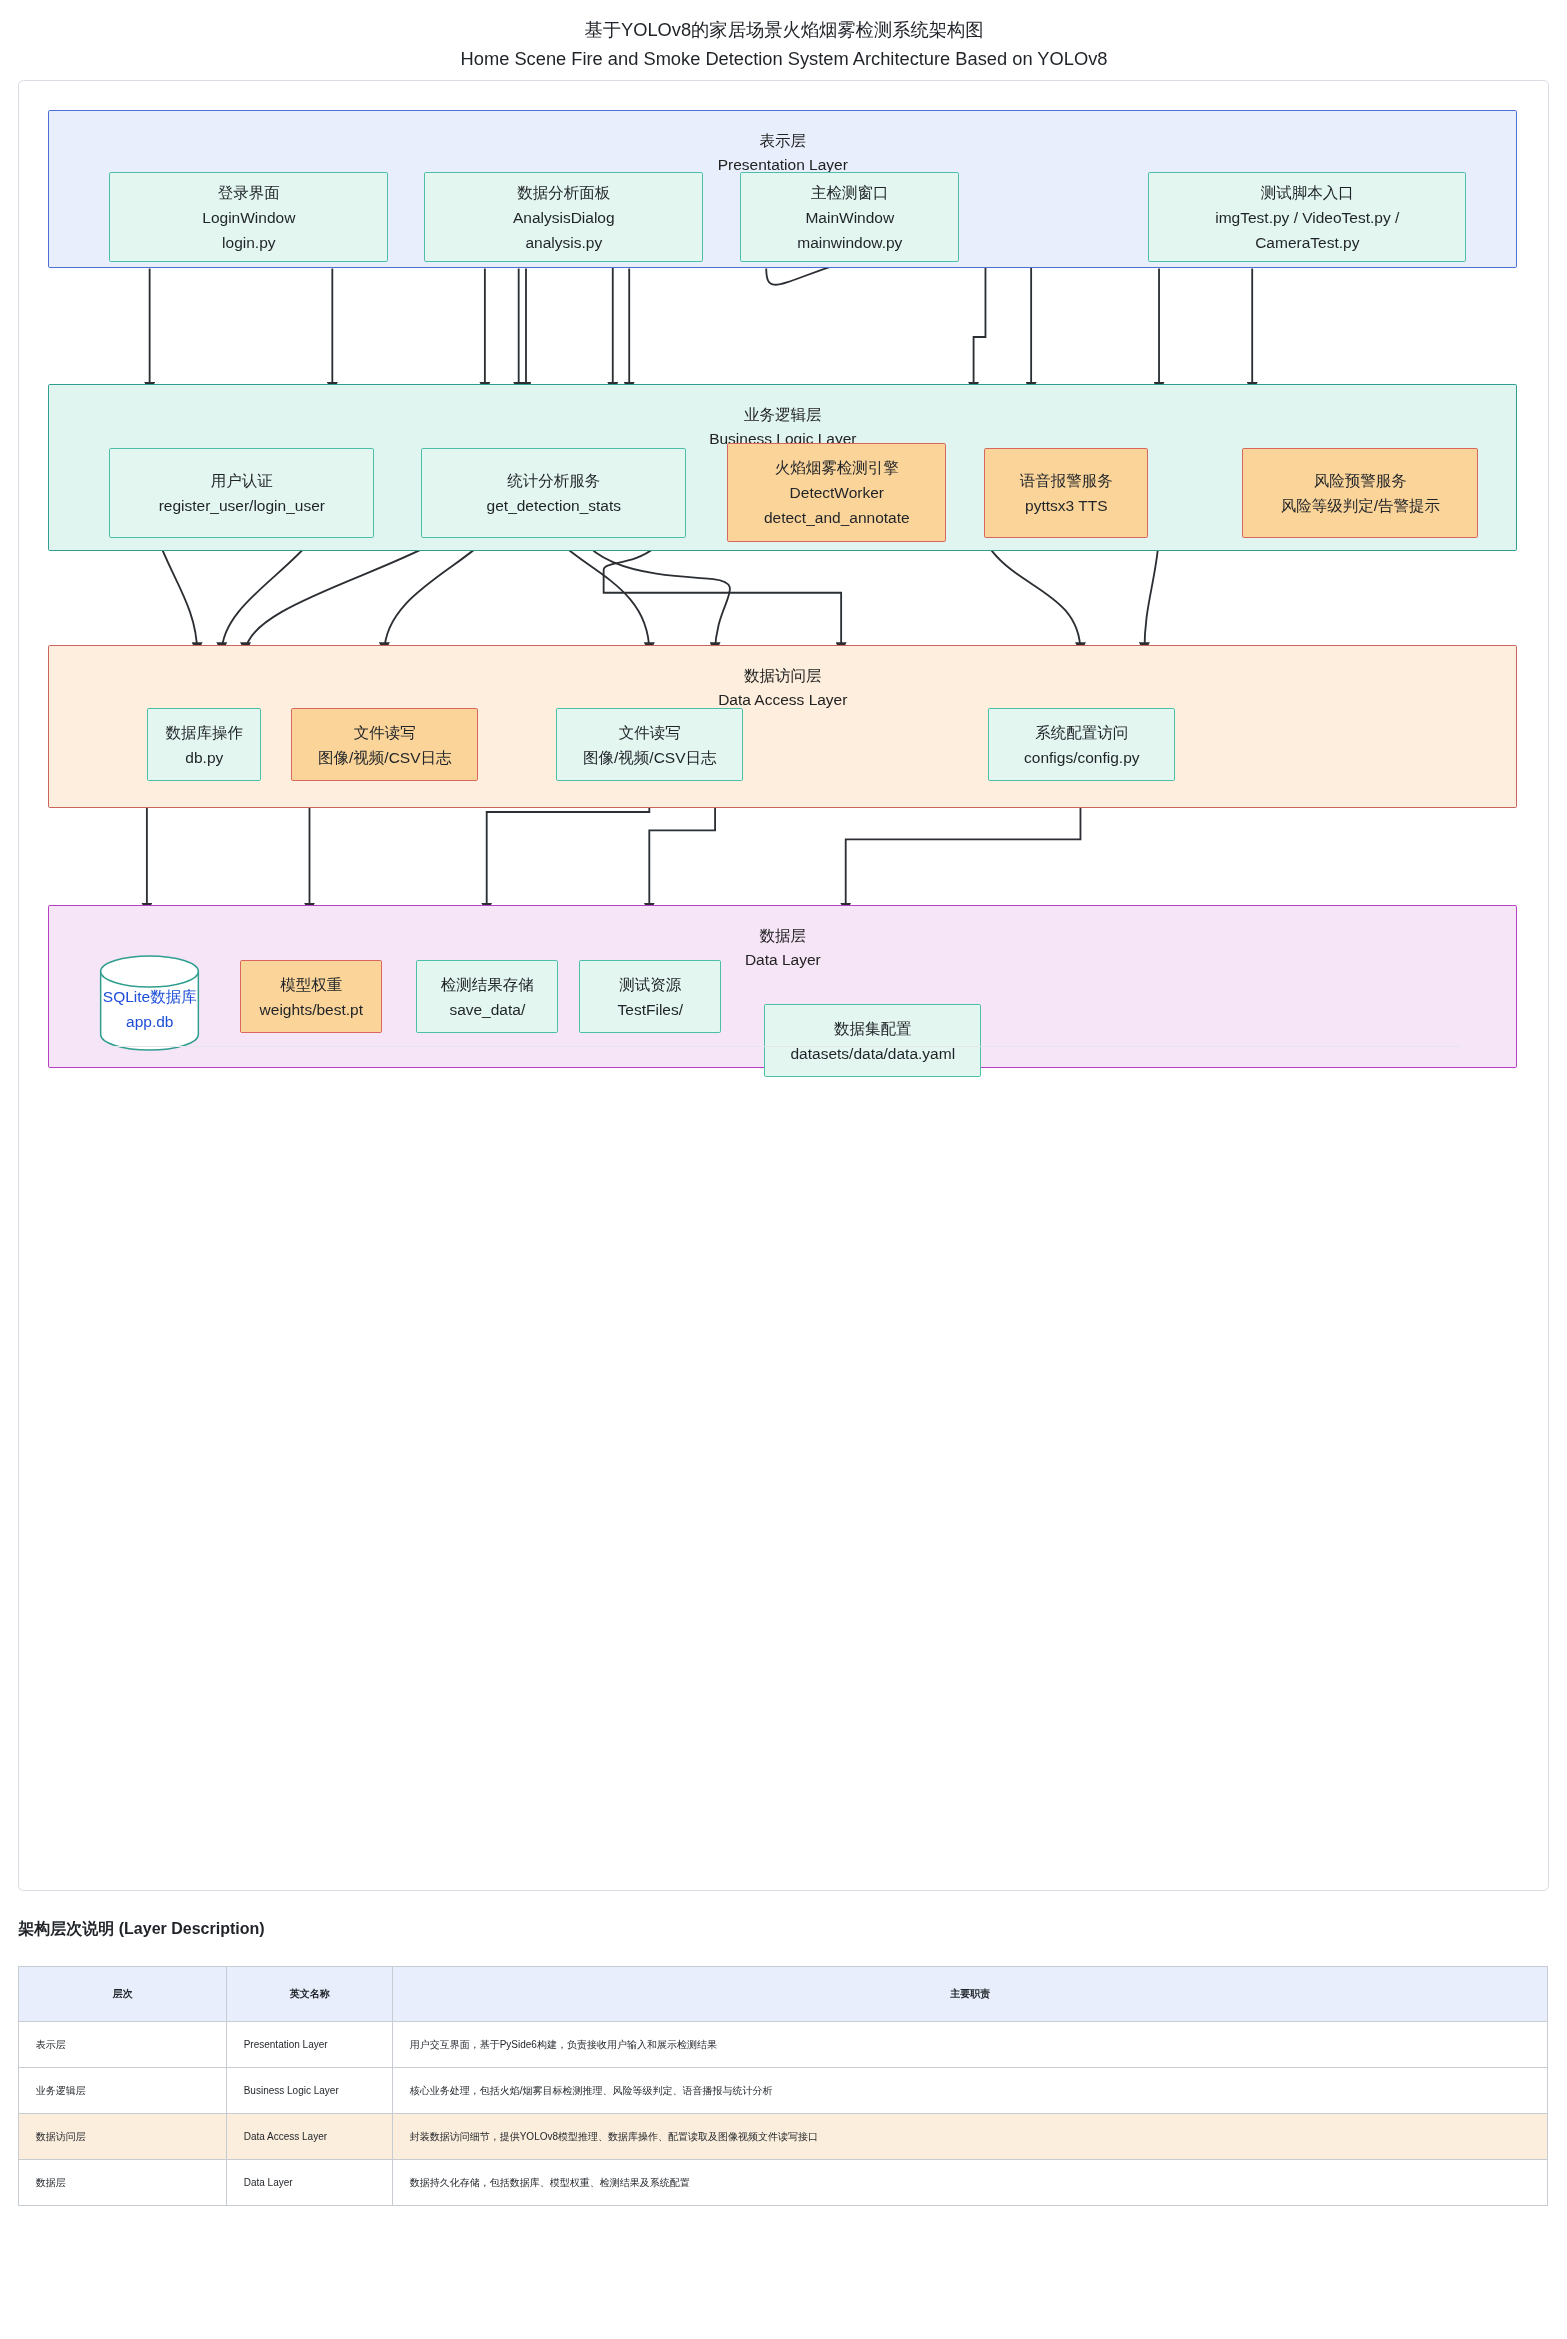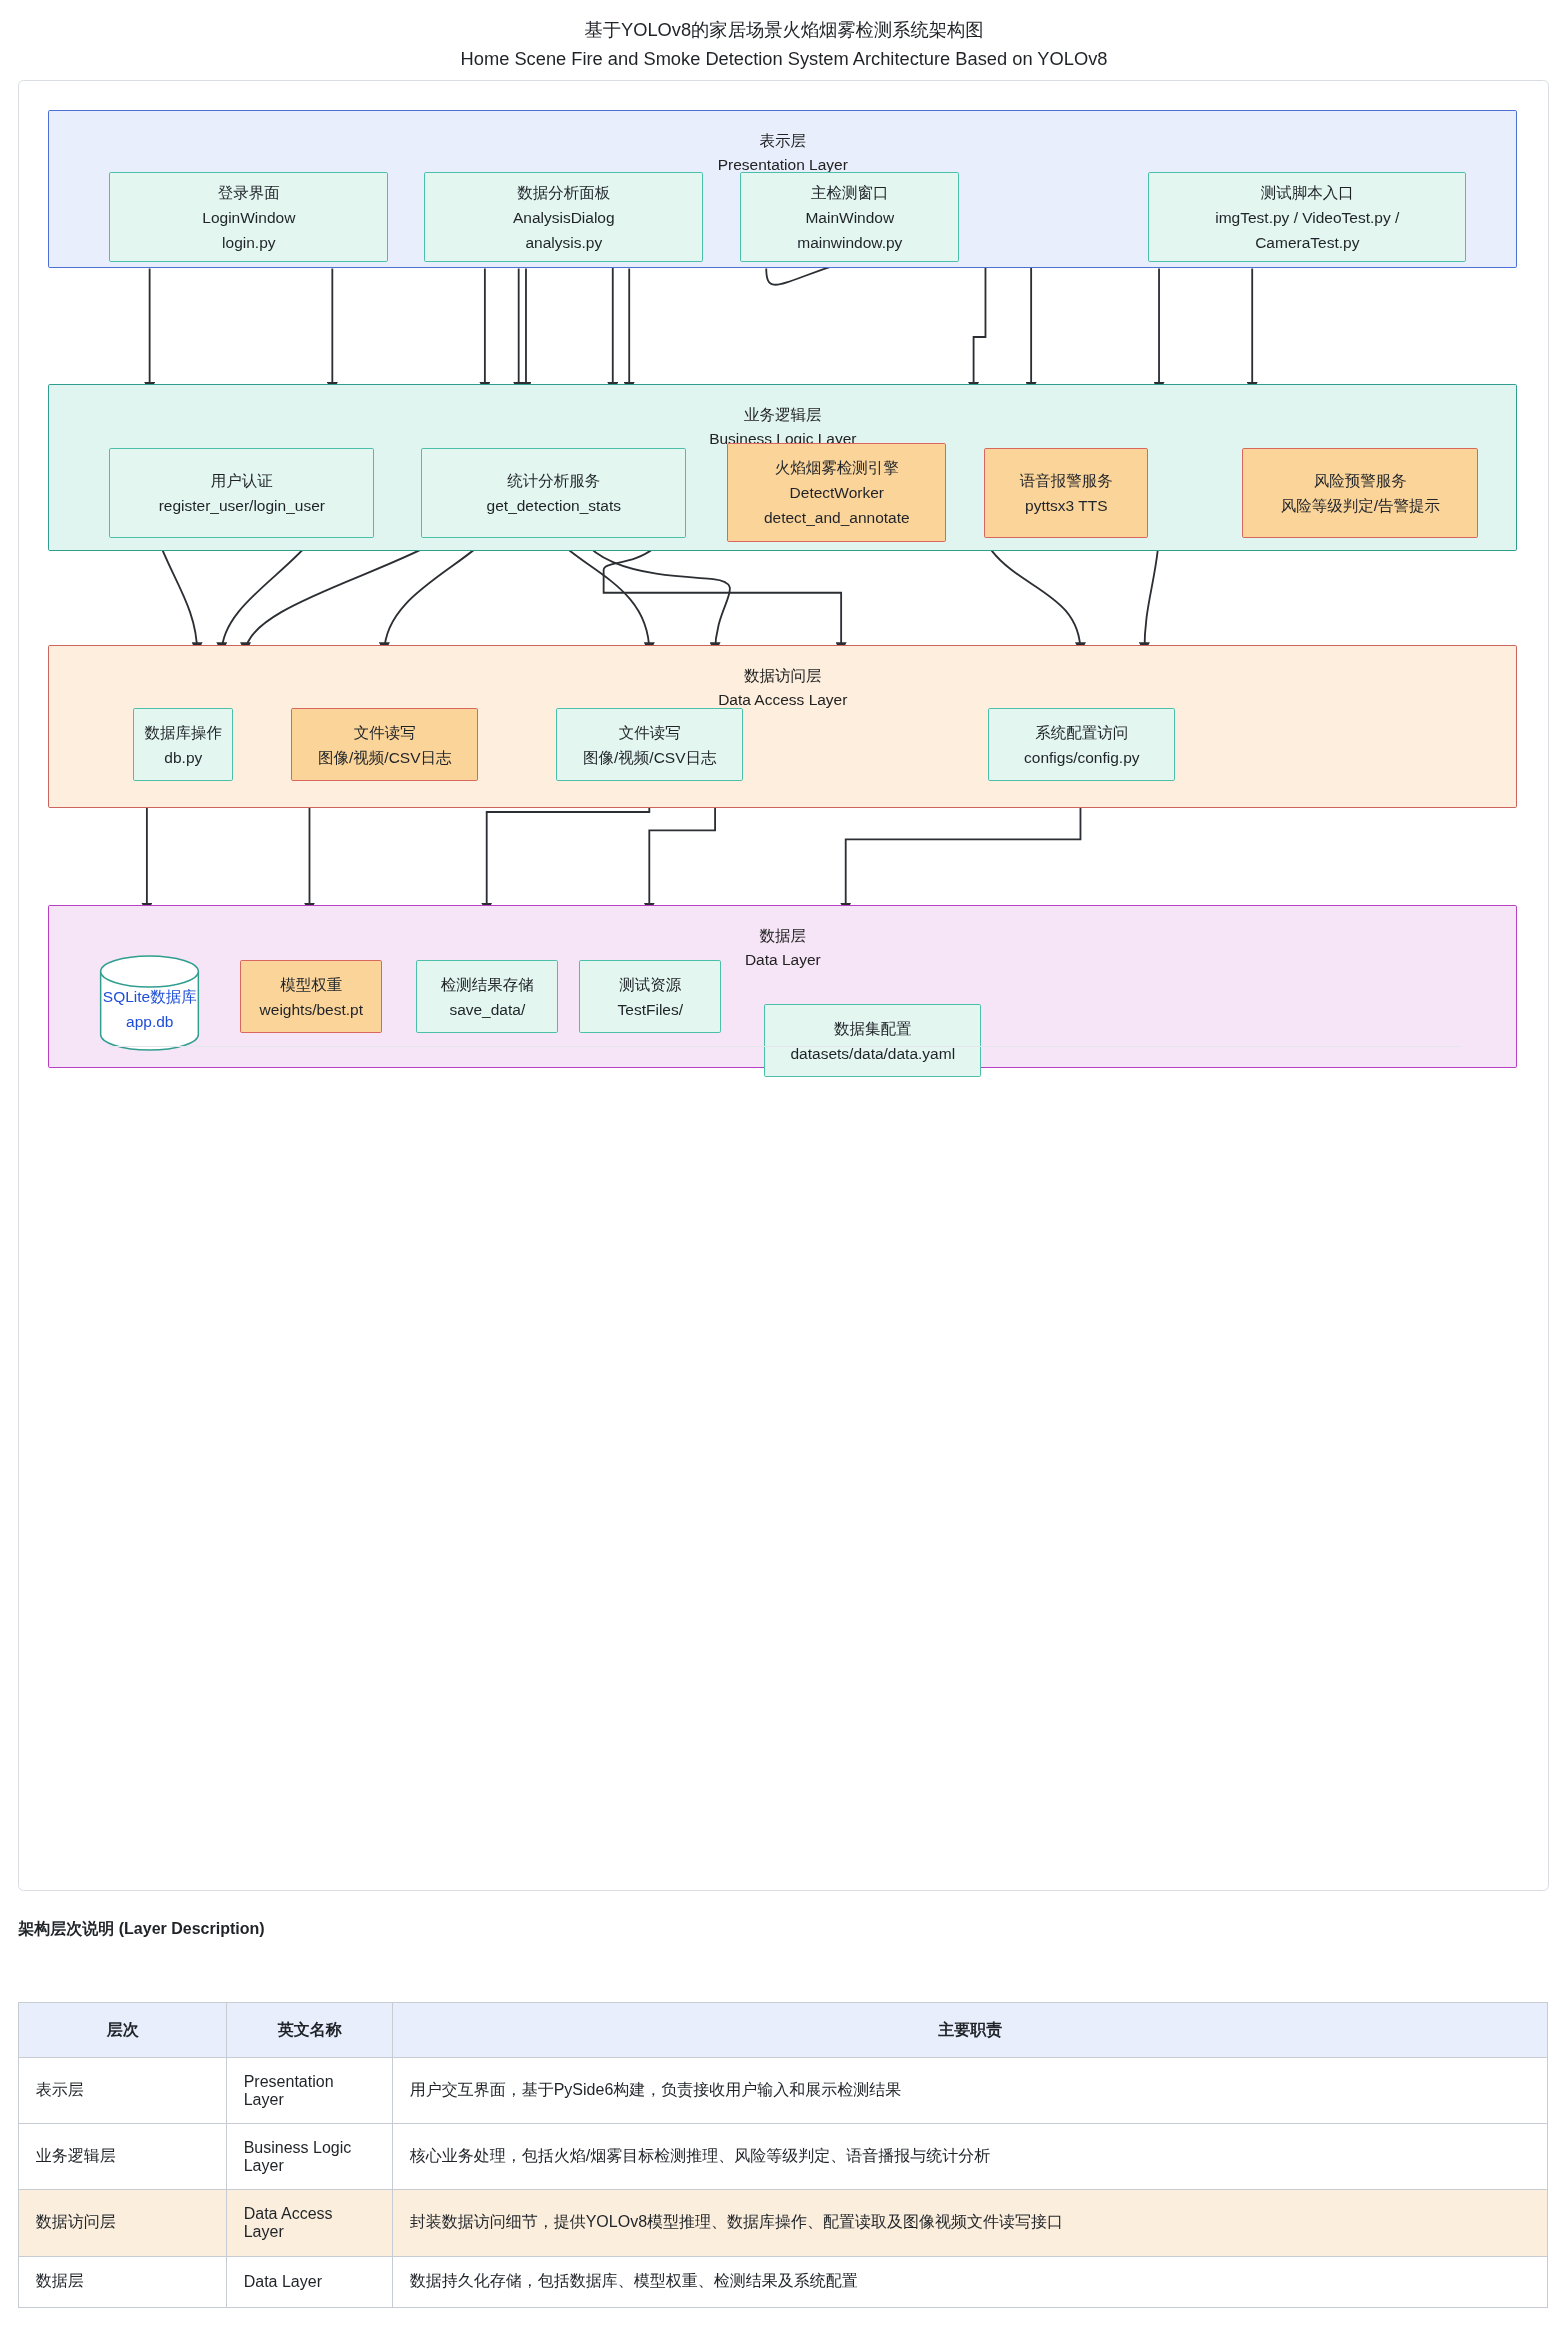--- a/index.html
+++ b/index.html
@@ -99,23 +99,22 @@
   .legend-label { font-size:15.5px; color:#1f2328; white-space:nowrap; }
 
   
   #table-heading {
     position:absolute; left:18.3px; top:1919px;
     font-size:16px; font-weight:bold; color:#1f2328;
   }
   #layer-table {
     position:absolute; left:18.3px; top:1966px; width:1530px;
     border-collapse:collapse;
-    font-size:16px;
+    font-size:10px;
     background:#fff;
-    margin-top:36px;
   }
   #layer-table th, #layer-table td {
     border:0.9px solid #c7ccd3;
     padding:14.6px 16.4px;
     text-align:left;
     vertical-align:middle;
     color:#1f2328;
     font-weight:normal;
     height:46px;
   }
@@ -231,21 +230,21 @@
     <span class="ln">风险预警服务</span>
     <span class="ln">风险等级判定/告警提示</span>
   </div>
 
   <div class="layer layer-access" style="left:29px; top:564px; width:1469px; height:163px;">
     <div class="layer-title">
       <span>数据访问层</span>
       <span class="en">Data Access Layer</span>
     </div>
   </div>
-  <div class="node node-general" style="left:114px; top:627px; width:100px; height:73px;">
+  <div class="node node-general" style="left:128px; top:627px; width:114px; height:73px;">
     <span class="ln">数据库操作</span>
     <span class="ln">db.py</span>
   </div>
   <div class="node node-core" style="left:272px; top:627px; width:187px; height:73px;">
     <span class="ln">文件读写</span>
     <span class="ln">图像/视频/CSV日志</span>
   </div>
   <div class="node node-general" style="left:537px; top:627px; width:187px; height:73px;">
     <span class="ln">文件读写</span>
     <span class="ln">图像/视频/CSV日志</span>

